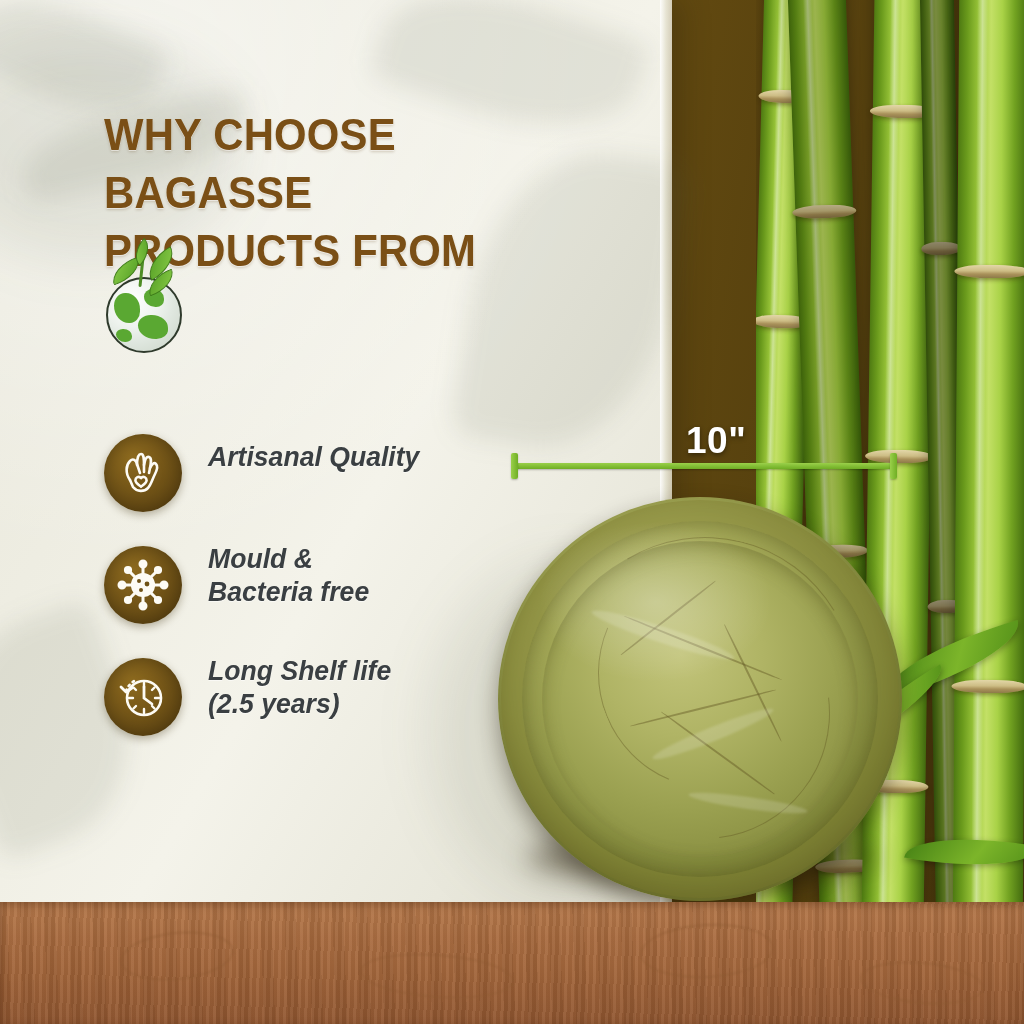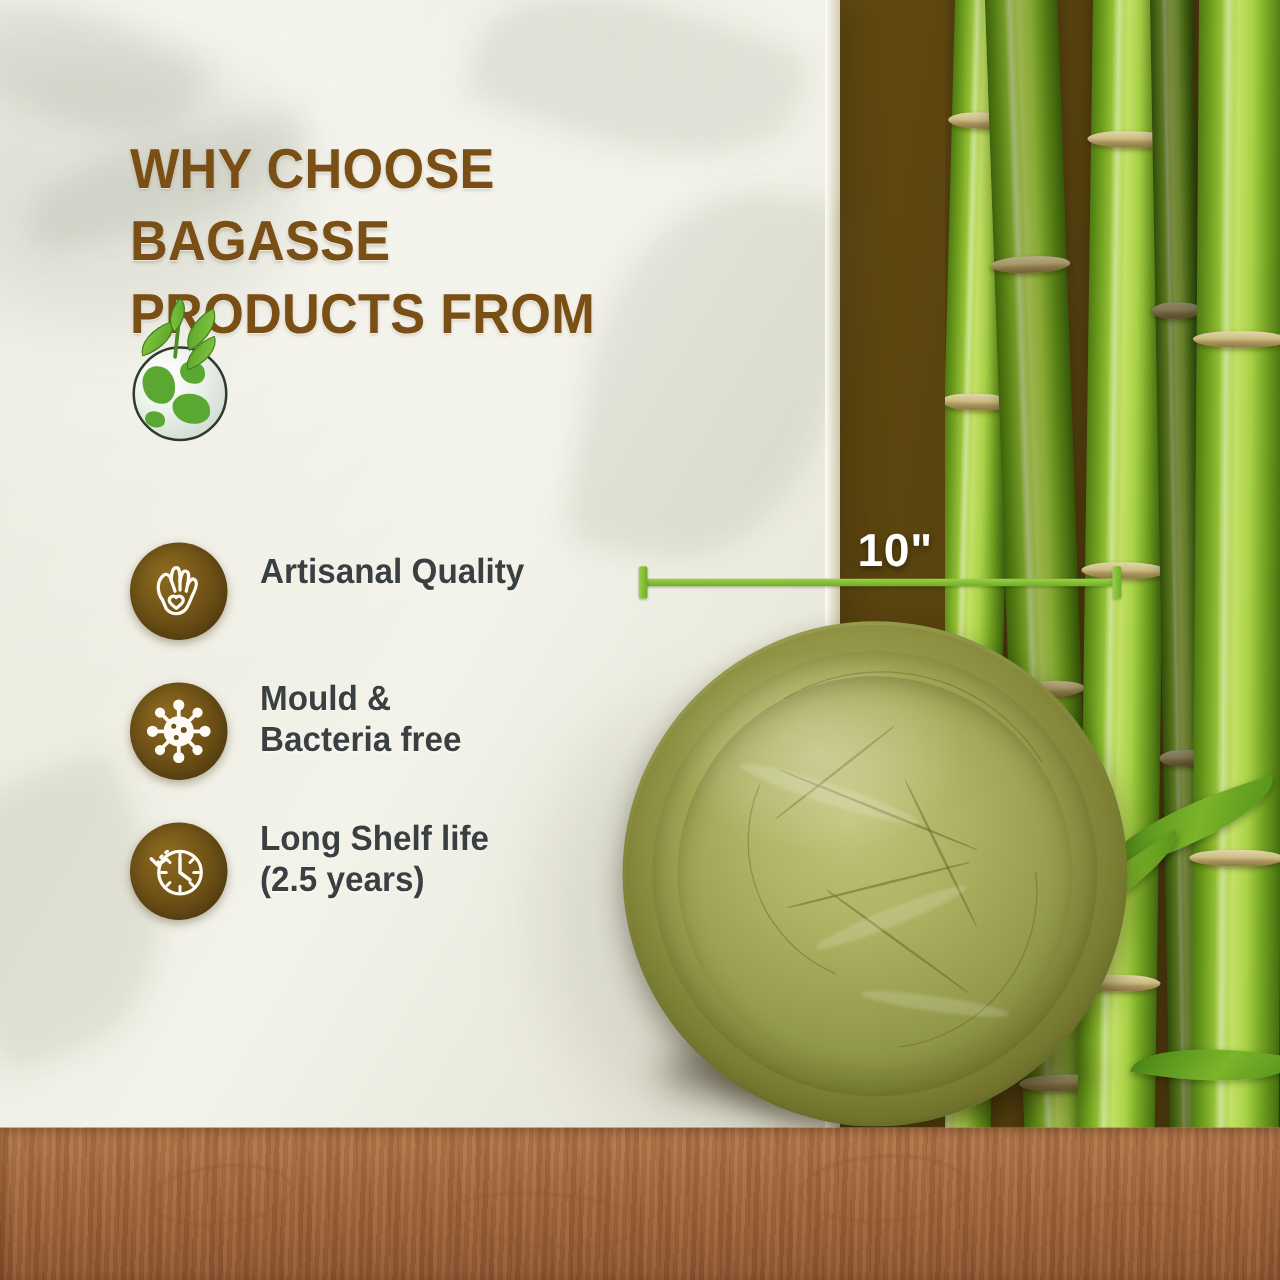--- a/index.html
+++ b/index.html
@@ -96,21 +96,21 @@
   .treefig{position:absolute;left:110px;top:2px;width:44px;height:48px;}
   .treefig .trunk{position:absolute;left:19px;top:20px;width:6px;height:24px;background:#8a6326;border-radius:3px;}
   .treefig .soil{position:absolute;left:8px;top:42px;width:28px;height:6px;background:#8a6326;border-radius:50%;}
   .treefig .arm{position:absolute;width:4px;height:14px;background:#8a6326;border-radius:3px;}
   .treefig .head{position:absolute;left:18px;top:12px;width:9px;height:9px;border-radius:50%;background:#8a6326;}
   .treefig .tleaf{position:absolute;background:#6fbb2c;border-radius:100% 0 100% 0;}
   .regmark{position:absolute;left:232px;top:4px;width:19px;height:19px;border:1.8px solid #33424e;border-radius:50%;
     color:#33424e;font-size:12px;font-weight:bold;text-align:center;line-height:17px;}
 
   
-  .features{position:absolute;left:104px;top:430px;width:470px;}
+  .features{position:absolute;left:104px;top:430px;width:470px;font-style:italic;}
   .feature{position:relative;height:112px;}
   .fico{
     position:absolute;left:0;top:4px;width:78px;height:78px;border-radius:50%;
     background:radial-gradient(circle at 36% 30%,#8d6a1f 0%,#6e5116 55%,#543c0f 100%);
     box-shadow:0 3px 8px rgba(60,45,12,.35),inset 0 0 18px rgba(0,0,0,.25);
   }
   .fico svg{position:absolute;left:13px;top:13px;width:52px;height:52px;}
   .flabel{
     position:absolute;left:104px;top:10px;width:360px;
     font-weight:bold;font-size:28px;line-height:1.19;color:#3a3f42;

